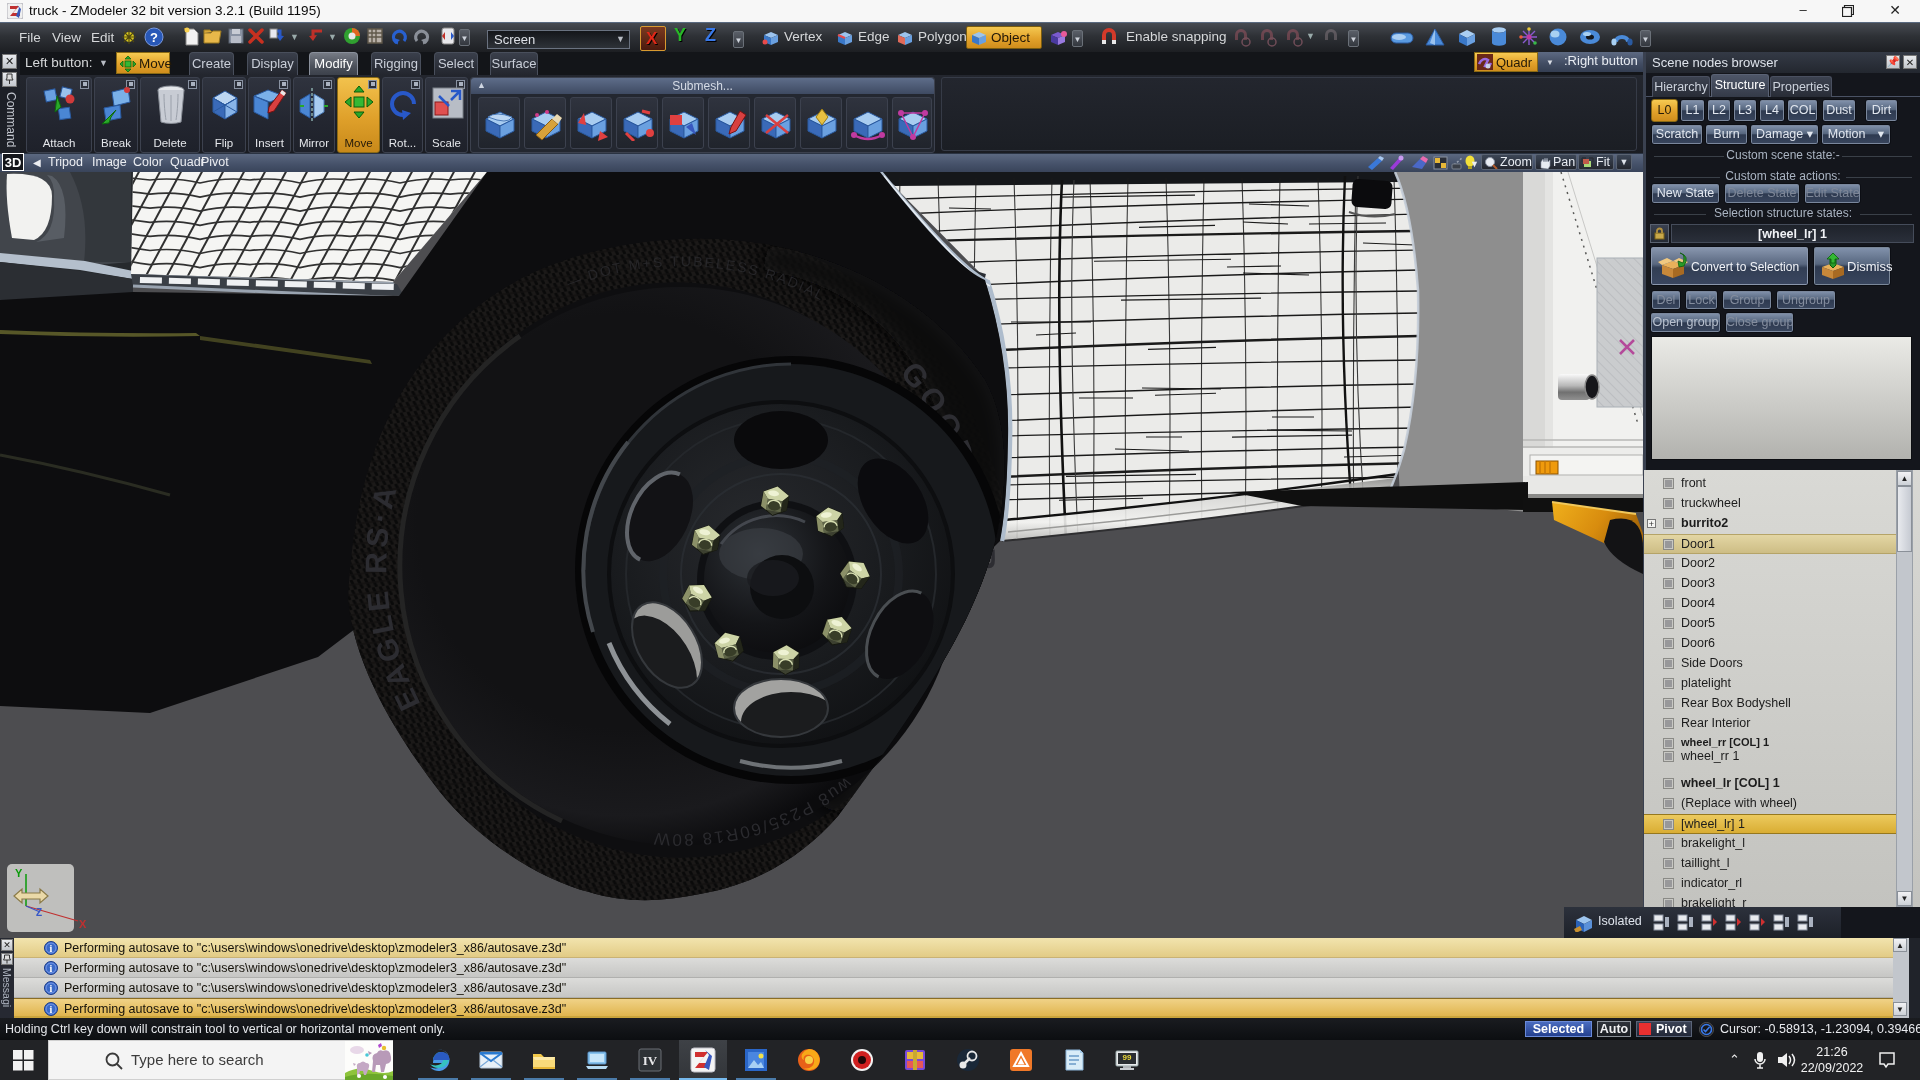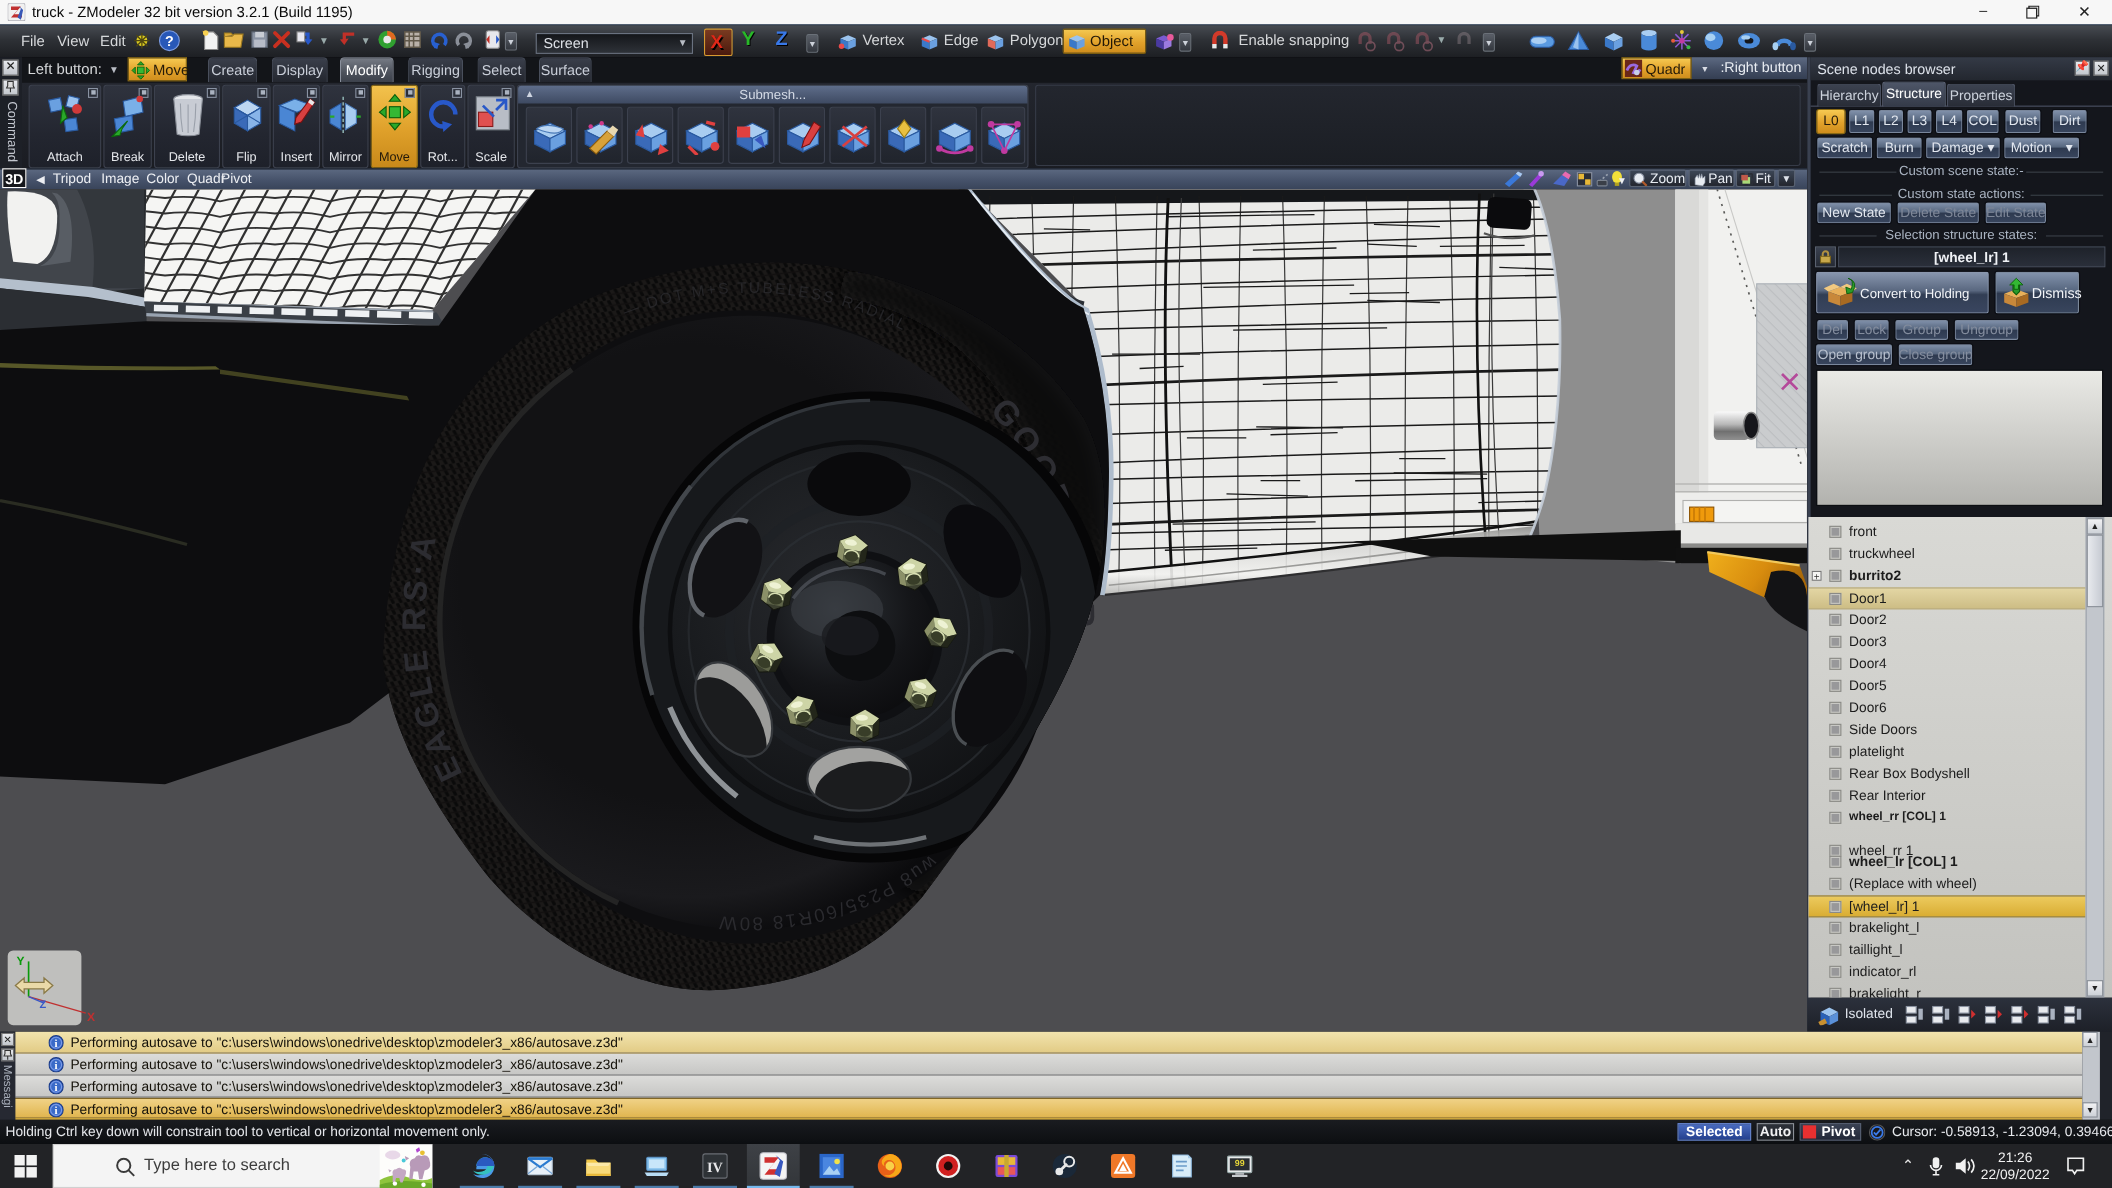--- a/index.html
+++ b/index.html
@@ -955,21 +955,21 @@
       </div>
 <div class="abs" style="left:25px;top:172px;width:243px;height:19px;background:linear-gradient(#1e222a,#2a2f3a);border:1px solid #454c5a;color:#f0f2f6;font-size:12.5px;font-weight:bold;white-space:nowrap;text-align:center;line-height:18px;">[wheel_lr] 1</div>
 <div class="abs" style="left:4px;top:194px;width:159px;height:40px;background:linear-gradient(#8a98b0 0%,#5a6880 45%,#323e54 55%,#3a4660 100%);border:1px solid #0c0e14;box-shadow:inset 0 0 0 1px #8a96ac;border-radius:3px;">
         <svg width="34" height="32" style="position:absolute;left:5px;top:4px">
           <path d="M6 14l11-4 11 4-11 4z" fill="#e8b05a"></path>
           <path d="M6 14v9l11 4v-9z" fill="#c8883a"></path>
           <path d="M28 14v9l-11 4v-9z" fill="#a86a22"></path>
           <path d="M6 14l-4-3 9-4 6 3zM28 14l4-3-9-4-6 3z" fill="#f0c880"></path>
           <path d="M24 2q6 1 3 10l-5-2 1 6 5-1q6-10-4-13z" fill="#2a9a2a" stroke="#0a5c0a" stroke-width=".8"></path>
         </svg>
-        <span style="position:absolute;left:40px;top:13px;font-size:12px;color:#f2f4f8;white-space:nowrap;">Convert to Holding</span>
+        <span style="position:absolute;left:40px;top:13px;font-size:12px;color:#f2f4f8;white-space:nowrap;">Convert to Selection</span>
       </div>
 <div class="abs" style="left:167px;top:194px;width:78px;height:40px;background:linear-gradient(#8494ae 0%,#57677f 45%,#2e3a50 52%,#39465e 100%);border:1px solid #0c0e14;box-shadow:inset 0 0 0 1px #7a8798;border-radius:3px;">
         <svg width="32" height="32" style="position:absolute;left:3px;top:4px">
           <path d="M5 16l11-4 11 4-11 4z" fill="#e8b05a"></path>
           <path d="M5 16v8l11 4v-8z" fill="#c8883a"></path>
           <path d="M27 16v8l-11 4v-8z" fill="#a86a22"></path>
           <path d="M13 14V6h6v8l-3 3z" fill="#2a9a2a" stroke="#0a5c0a"></path>
           <path d="M10 8l6-6 6 6h-4v4h-4V8z" fill="#34b834" stroke="#0a5c0a" stroke-width=".8"></path>
         </svg>
         <span style="position:absolute;left:33px;top:12px;font-size:13px;color:#f2f4f8;">Dismiss</span>
@@ -1062,21 +1062,21 @@
           <span class="abs" style="left:1px;top:1px;width:7px;height:7px;background:#98989a;"></span>
         </span>
         <span class="abs" style="left:37px;top:2px;font-size:12.5px;color:#1c1c1c;font-weight:normal;">Rear Interior</span>
       </div>
       <div class="abs" style="left:0;top:264px;width:252px;height:20px;">
         <span class="abs" style="left:19px;top:4px;width:11px;height:11px;background:#c8c8c4;border:1px solid #8a8a86;">
           <span class="abs" style="left:1px;top:1px;width:7px;height:7px;background:#98989a;"></span>
         </span>
         <span class="abs" style="left:37px;top:2px;font-size:11px;color:#1c1c1c;font-weight:bold;">wheel_rr [COL] 1</span>
       </div>
-      <div class="abs" style="left:0;top:294px;width:252px;height:20px;">
+      <div class="abs" style="left:0;top:277px;width:252px;height:20px;">
         <span class="abs" style="left:19px;top:4px;width:11px;height:11px;background:#c8c8c4;border:1px solid #8a8a86;">
           <span class="abs" style="left:1px;top:1px;width:7px;height:7px;background:#98989a;"></span>
         </span>
         <span class="abs" style="left:37px;top:2px;font-size:12.5px;color:#1c1c1c;font-weight:normal;">wheel_rr 1</span>
       </div>
       <div class="abs" style="left:0;top:304px;width:252px;height:20px;">
         <span class="abs" style="left:19px;top:4px;width:11px;height:11px;background:#c8c8c4;border:1px solid #8a8a86;">
           <span class="abs" style="left:1px;top:1px;width:7px;height:7px;background:#98989a;"></span>
         </span>
         <span class="abs" style="left:37px;top:2px;font-size:12.5px;color:#1c1c1c;font-weight:bold;">wheel_lr [COL] 1</span>
@@ -1116,21 +1116,21 @@
           <span class="abs" style="left:1px;top:1px;width:7px;height:7px;background:#98989a;"></span>
         </span>
         <span class="abs" style="left:37px;top:2px;font-size:12.5px;color:#1c1c1c;font-weight:normal;">brakelight_r</span>
       </div>
 </div>
 <div class="abs" style="left:1896px;top:470px;width:17px;height:437px;background:#c2c6cc;border:1px solid #9aa0a8;">
 <div class="abs" style="left:0;top:0;width:15px;height:15px;background:linear-gradient(#f2f2f4,#cdd1d7);border:1px solid #8a9098;font-size:8px;text-align:center;line-height:14px;color:#222;">▲</div>
 <div class="abs" style="left:0;top:15px;width:15px;height:66px;background:linear-gradient(90deg,#e8eaee,#c6cad2);border:1px solid #8a9098;"></div>
 <div class="abs" style="left:0;top:420px;width:15px;height:15px;background:linear-gradient(#f2f2f4,#cdd1d7);border:1px solid #8a9098;font-size:8px;text-align:center;line-height:14px;color:#222;">▼</div>
 </div>
-<div class="abs" style="left:1643px;top:907px;width:277px;height:37px;background:linear-gradient(#2c313c,#1a1d24);">
+<div class="abs" style="left:1564px;top:907px;width:277px;height:37px;background:linear-gradient(#2c313c,#1a1d24);">
 <svg class="abs" style="left:9px;top:6px" width="20" height="19">
         <path d="M3 7l8-4 8 4-8 4z" fill="#9cc4ee"></path>
         <path d="M3 7v8l8 4v-8z" fill="#2a62b8"></path>
         <path d="M19 7v8l-8 4v-8z" fill="#5a90d8"></path>
         <path d="M1 16l6-3 2 4-6 3z" fill="#c89030"></path>
       </svg>
 <span class="abs" style="left:34px;top:7px;font-size:12.5px;color:#dfe4ec;">Isolated</span>
 <svg class="abs" style="left:88px;top:6px" width="18" height="19">
         <rect x="2" y="2" width="9" height="6" fill="#e8eaee" stroke="#8a92a0"></rect>
         <rect x="2" y="11" width="9" height="6" fill="#e8eaee" stroke="#8a92a0"></rect>

